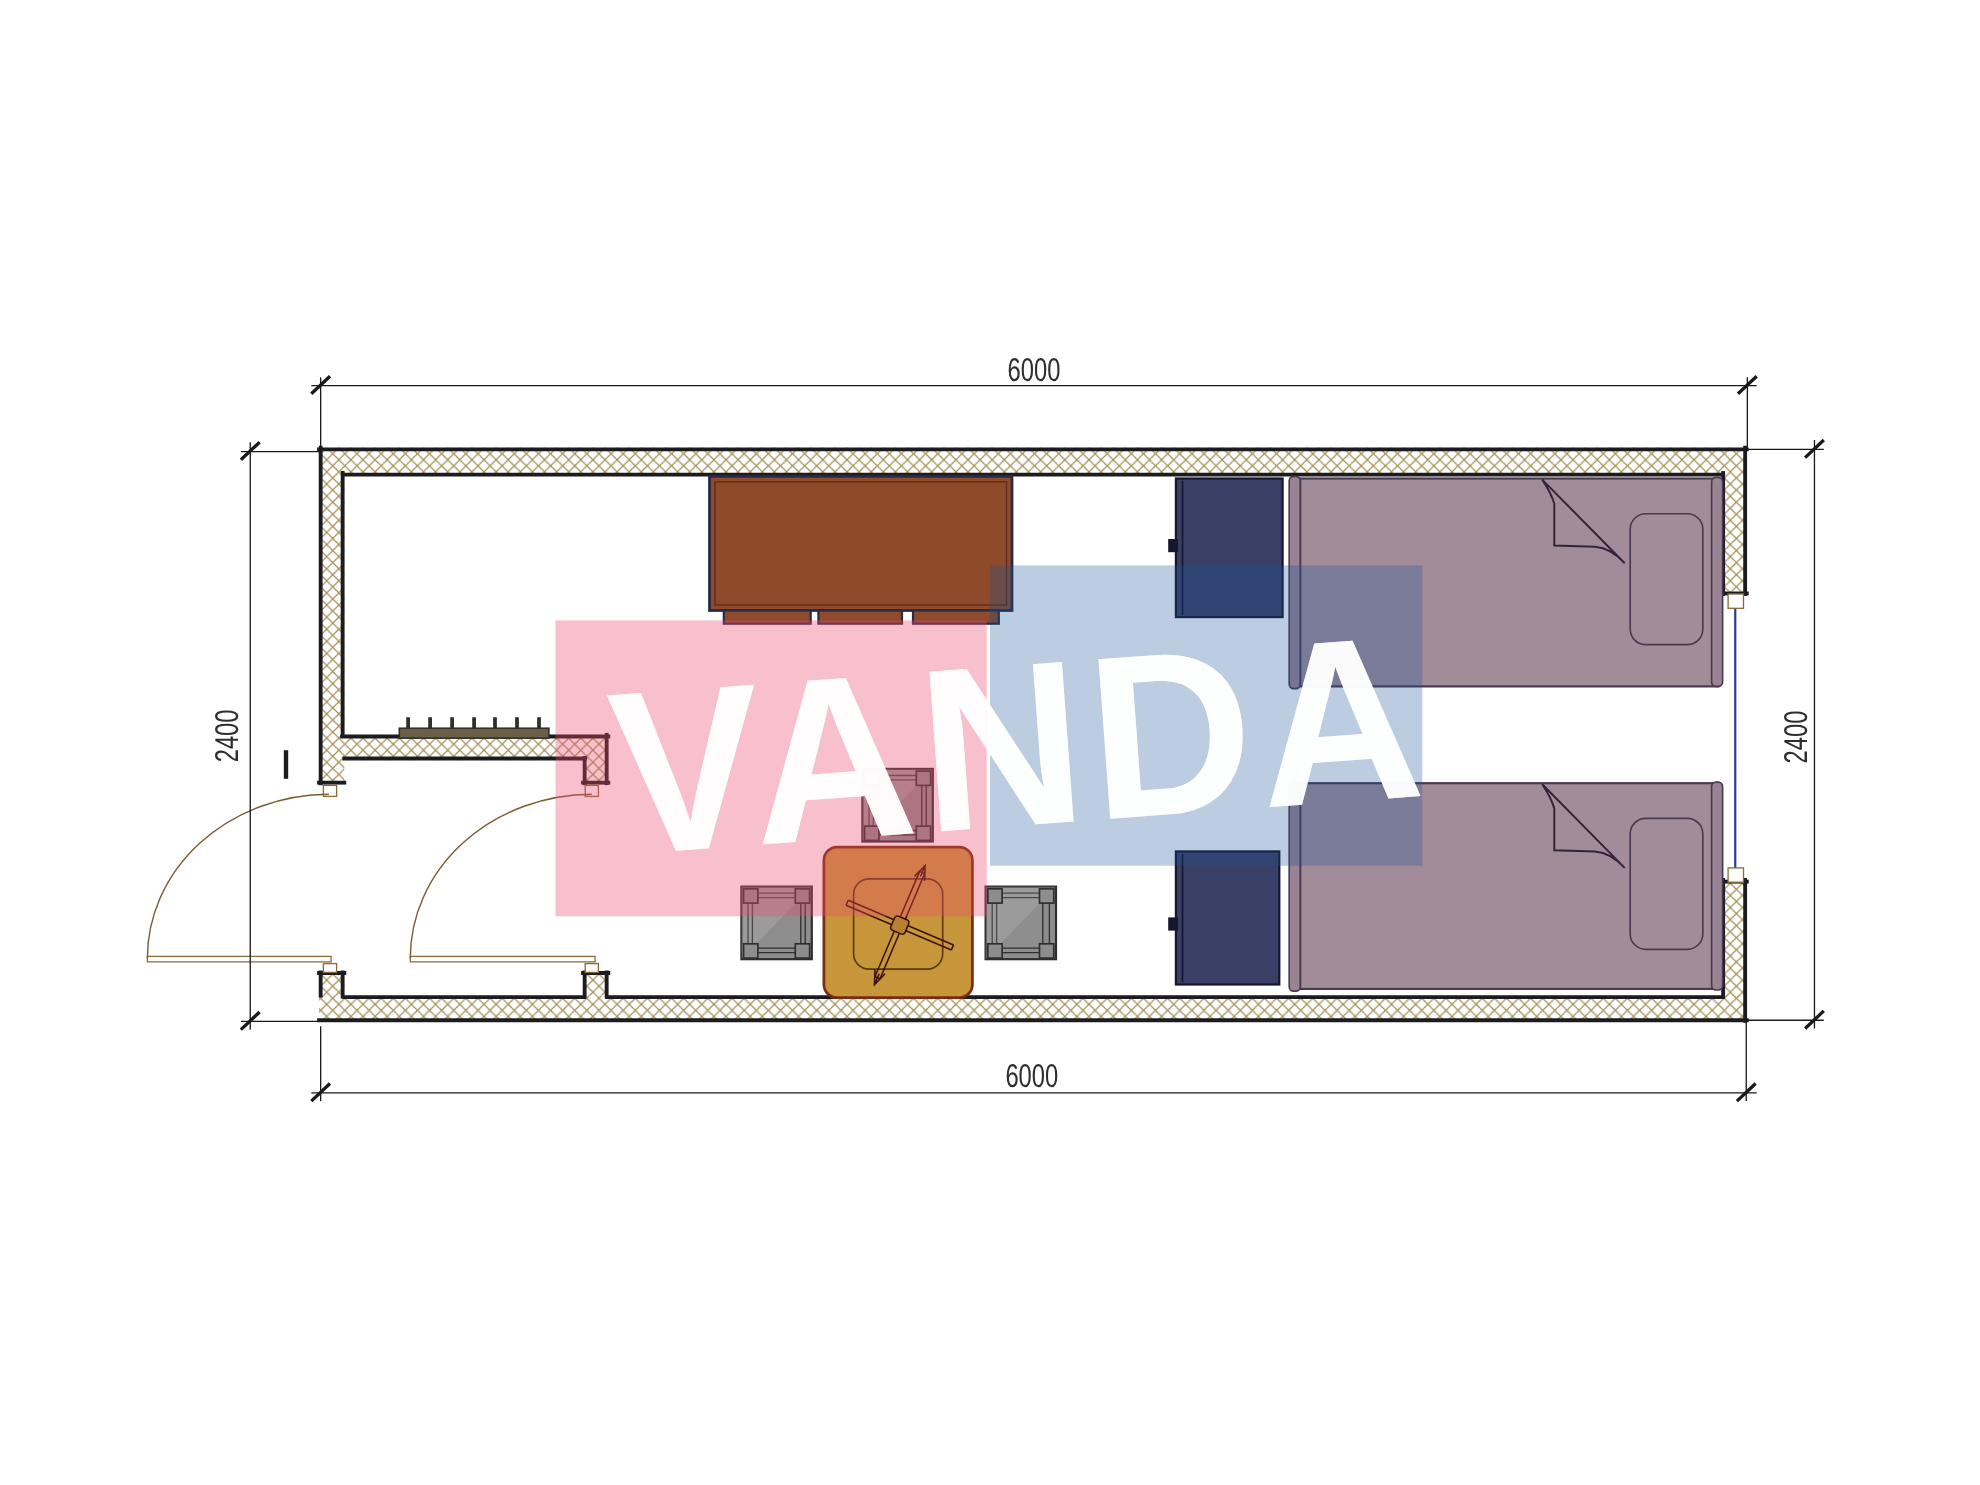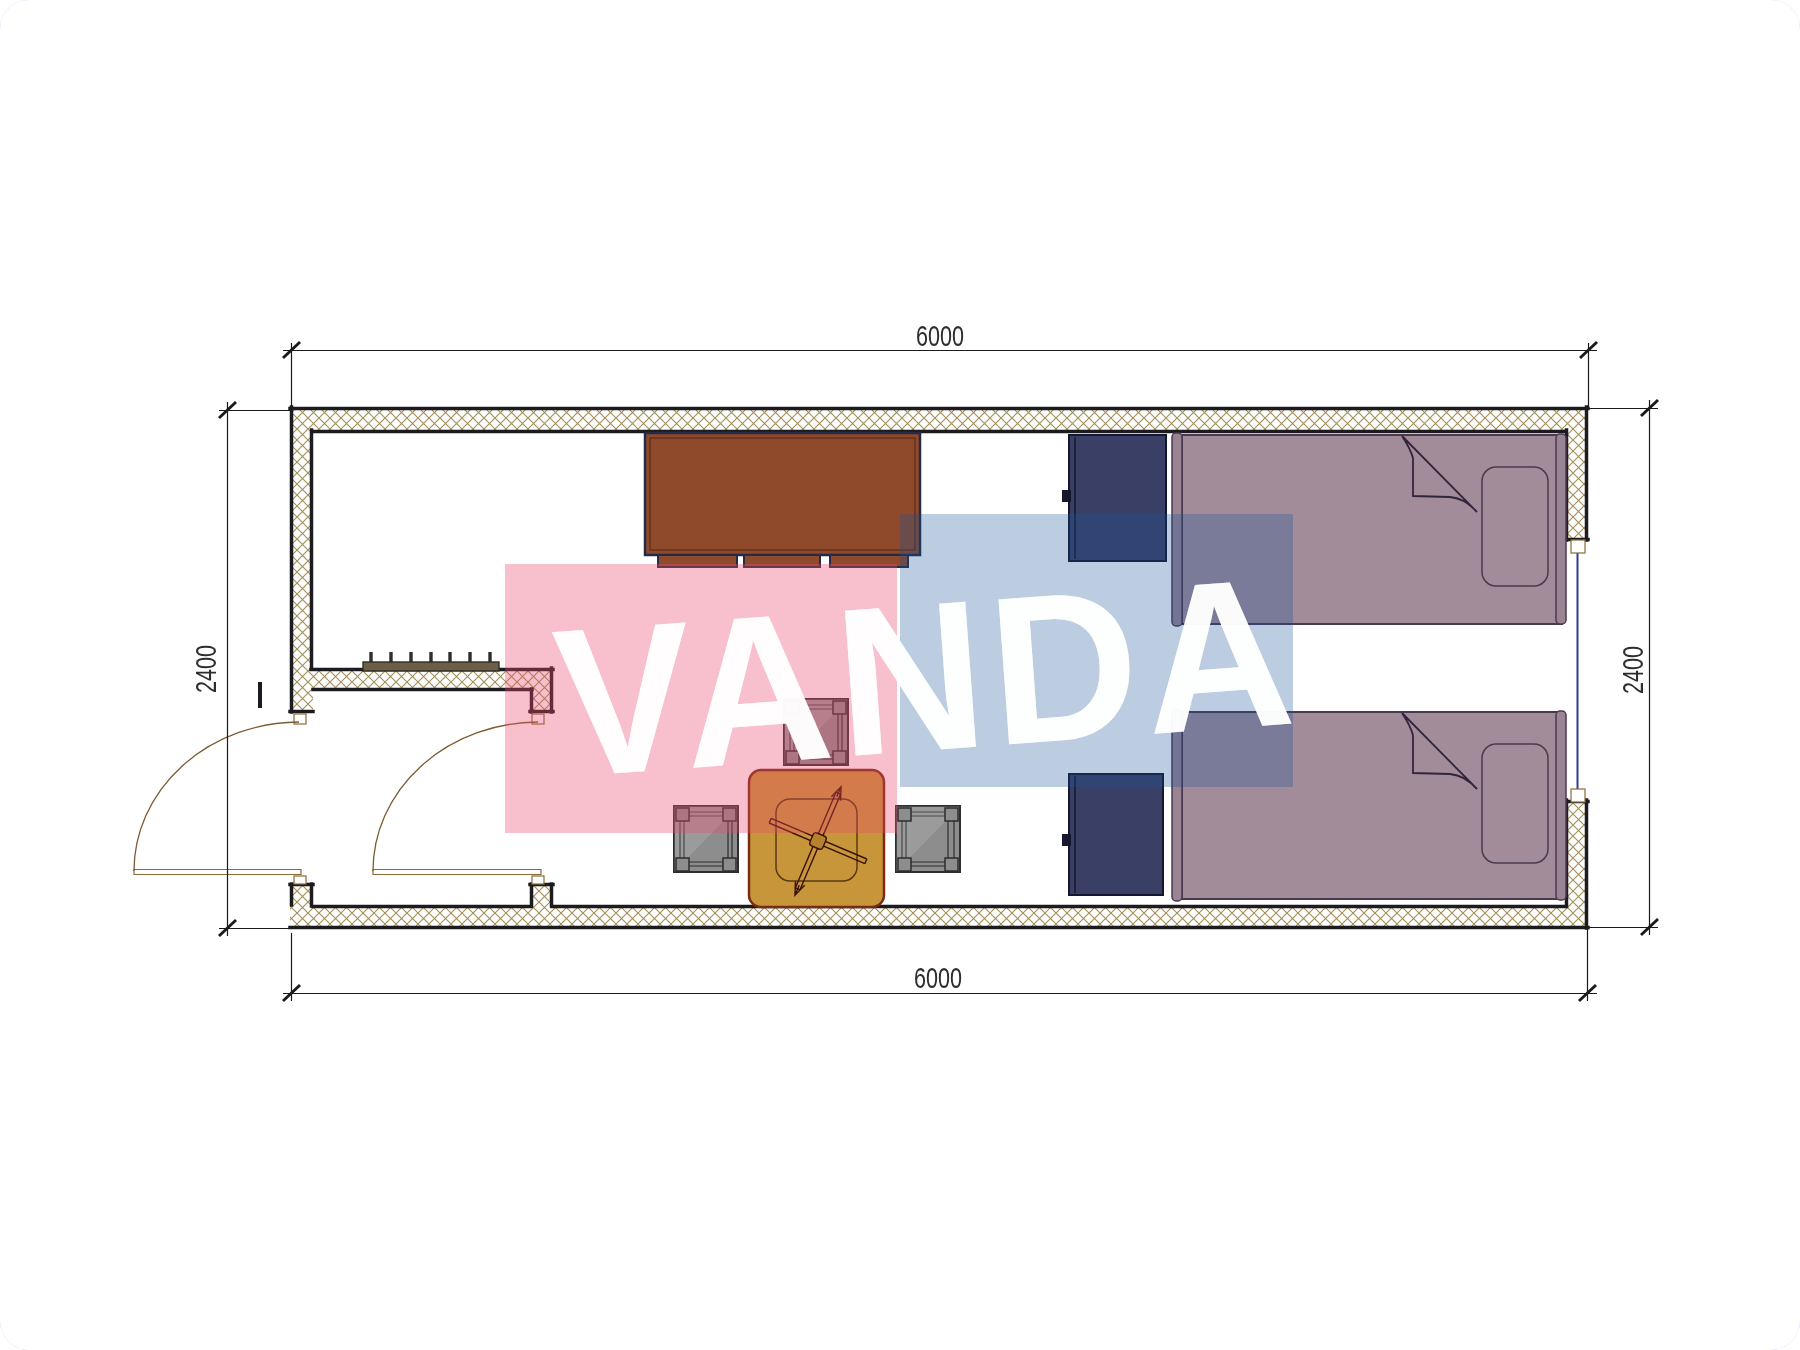--- a/index.html
+++ b/index.html
@@ -1,17 +1,17 @@
 <!DOCTYPE html>
 <html><head>
 <meta charset="utf-8">
 <style>
   html,body{margin:0;padding:0;background:#ffffff;}
   .page{position:relative;width:1800px;height:1350px;background:#c4b5fd;overflow:hidden;
-        font-family:"Liberation Sans", sans-serif;border-radius:29px;}
+        font-family:"Liberation Sans", sans-serif;}
 </style>
 </head>
 <body>
 <div class="page">
 <svg width="1800" height="1350" viewBox="0 0 1800 1350" xmlns="http://www.w3.org/2000/svg">
 <defs>
   <pattern id="hatch" width="11" height="11" patternUnits="userSpaceOnUse">
     <path d="M0,0 L11,11 M11,0 L0,11" stroke="#a28e55" stroke-width="1.1" fill="none"></path>
   </pattern>
 </defs>

